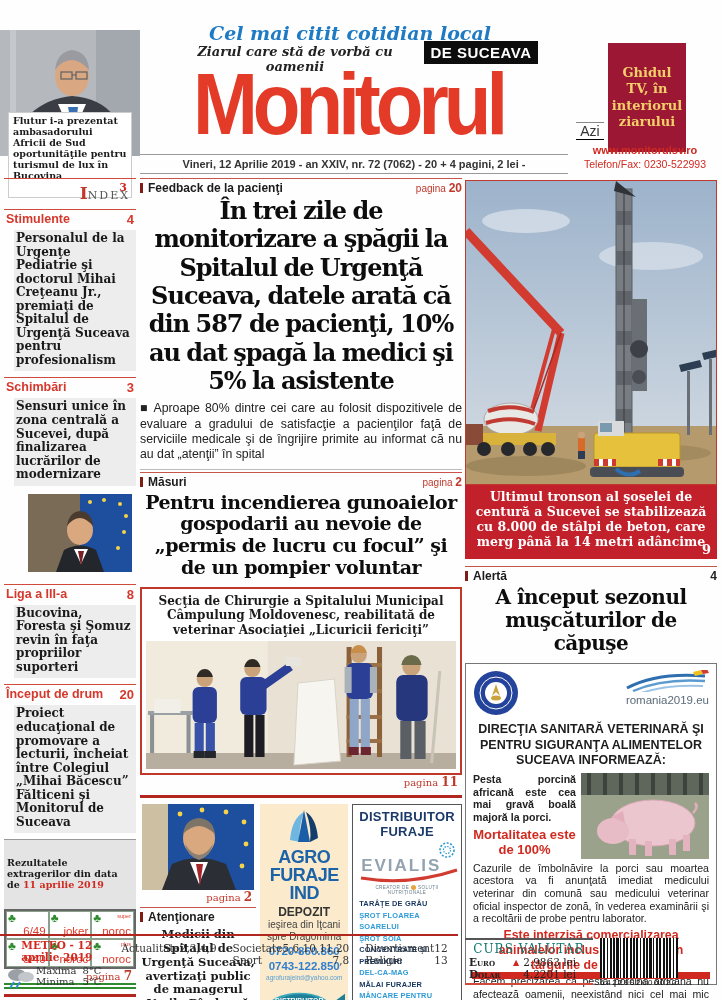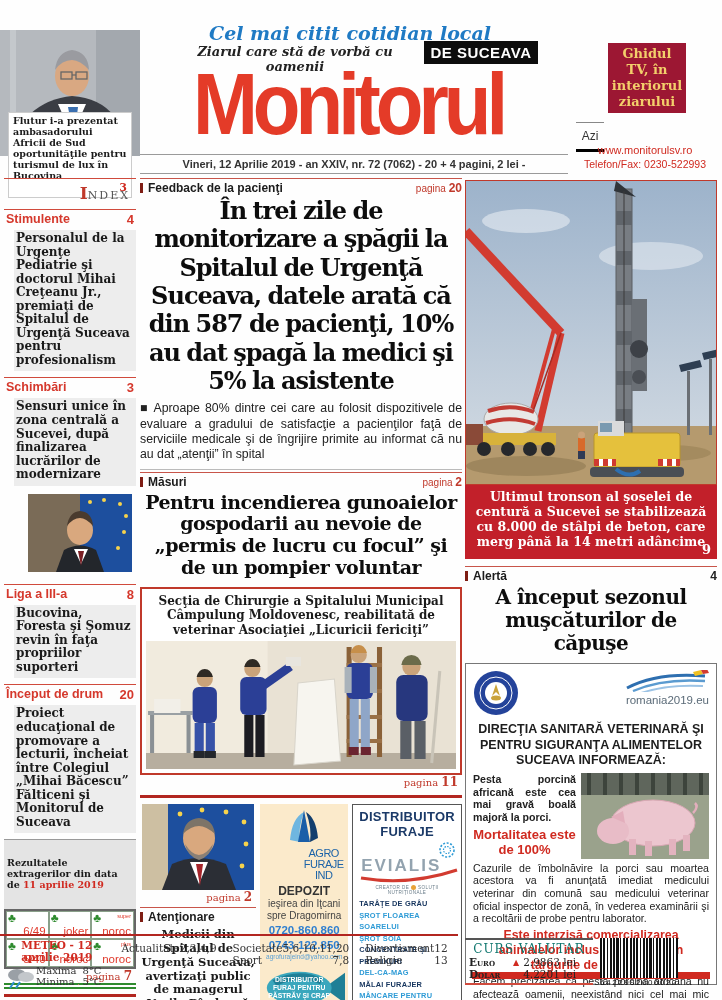--- a/index.html
+++ b/index.html
@@ -9,26 +9,26 @@
   
   .tagline-script{position:absolute;left:150px;top:22px;width:400px;text-align:center;
     font-family:"DejaVu Serif",serif;font-style:italic;font-weight:bold;font-size:19px;color:#1f7ac4;}
   .tagline-italic{position:absolute;left:170px;top:44px;width:250px;text-align:center;
     font-family:"DejaVu Serif",serif;font-style:italic;font-weight:bold;font-size:13px;color:#222;}
   .badge-suceava{position:absolute;left:424px;top:41px;width:114px;height:23px;background:#0d0d0d;
     color:#fff;font-weight:bold;font-size:15px;display:flex;align-items:center;justify-content:center;letter-spacing:.5px;}
   .masthead-title{position:absolute;left:148px;top:50px;width:400px;text-align:center;
     font-weight:bold;font-size:78px;line-height:96px;color:#e43b28;letter-spacing:-5px;
     transform:scaleY(1.12);transform-origin:top center;}
-  .azi{position:absolute;left:576px;top:122px;width:28px;text-align:center;font-size:12px;color:#333;
-    border-top:1px solid #888;border-bottom:3px solid #000000;padding:6px 0;}
-  .ghid-box{position:absolute;left:608px;top:43px;width:78px;height:70px;background:#9c1733;
+  .azi{position:absolute;left:576px;top:122px;width:28px;text-align:center;font-size:14px;color:#333;
+    border-top:1px solid #888;border-bottom:1px solid #000000;padding:0 0;}
+  .ghid-box{position:absolute;left:608px;top:43px;width:78px;height:109px;background:#9c1733;
     color:#f3cf6b;font-family:"DejaVu Serif",serif;font-weight:bold;font-size:13px;text-align:center;
     display:flex;align-items:center;justify-content:center;padding:0 4px;box-sizing:border-box;line-height:1.25;}
-  .website{position:absolute;left:570px;top:144px;width:150px;text-align:center;font-weight:normal;font-size:11px;color:#d02a20;}
+  .website{position:absolute;left:570px;top:144px;width:150px;text-align:center;font-weight:bold;font-size:11px;color:#d02a20;}
   .phone{position:absolute;left:570px;top:158px;width:150px;text-align:center;font-size:10.5px;color:#d02a20;}
   .dateline{position:absolute;left:140px;top:154px;width:428px;text-align:center;font-weight:bold;
     font-size:11px;color:#333;border-top:1px solid #9a9a9a;border-bottom:1px solid #9a9a9a;padding:3px 0;}
   .header-photo{position:absolute;left:0;top:30px;width:140px;height:126px;}
   .header-story{position:absolute;left:8px;top:112px;width:124px;background:#fff;border:1px solid #ccc;
     padding:3px 4px;box-sizing:border-box;font-family:"DejaVu Serif",serif;font-weight:bold;font-size:9.5px;line-height:1.15;}
   .header-story .pg{display:block;text-align:right;color:#d02a20;font-size:11px;}
 
   
   .krow{display:flex;align-items:baseline;border-top:1px solid #c8554a;padding-top:2px;}
@@ -82,21 +82,21 @@
   .mid-rule{margin-top:6px;}
   .mid-bottom{display:flex;margin-top:6px;gap:4px;}
   .colA{width:118px;}
   .colB{width:88px;}
   .colC{flex:1;}
   .portrait2{width:112px;height:86px;display:block;margin-left:2px;}
   .warn-text{font-family:"DejaVu Serif",serif;font-weight:bold;font-size:11.5px;line-height:1.2;text-align:center;margin-top:4px;}
 
   
   .agro{background:#fbeacb;height:222px;padding:4px 3px;box-sizing:border-box;text-align:center;position:relative;}
-  .agro-name{color:#1c63a8;font-weight:normal;font-size:11px;line-height:1.0;letter-spacing:-0.5px;margin-left:39px;}
+  .agro-name{color:#1c63a8;font-weight:bold;font-size:18px;line-height:1.0;letter-spacing:-0.5px;}
   .agro-depot{font-weight:bold;font-size:12px;color:#333;margin-top:3px;}
   .agro-addr{font-size:10px;color:#444;line-height:1.15;}
   .agro-phone{color:#2f7fd0;font-weight:bold;font-size:11.5px;line-height:1.25;margin-top:2px;}
   .agro-mail{color:#5a9fd4;font-size:6.5px;margin-top:1px;}
   .fish-badge{position:relative;margin-top:4px;height:48px;}
   .fish-text{position:absolute;left:4px;top:12px;width:64px;color:#fff;font-weight:bold;font-size:6.8px;line-height:1.2;text-align:center;}
 
   
   .evialis{border:1px solid #555;background:#fff;height:216px;padding:5px 6px;box-sizing:border-box;}
   .ev-title{color:#1b3a68;font-weight:bold;font-size:13px;text-align:center;line-height:1.15;letter-spacing:.3px;}

